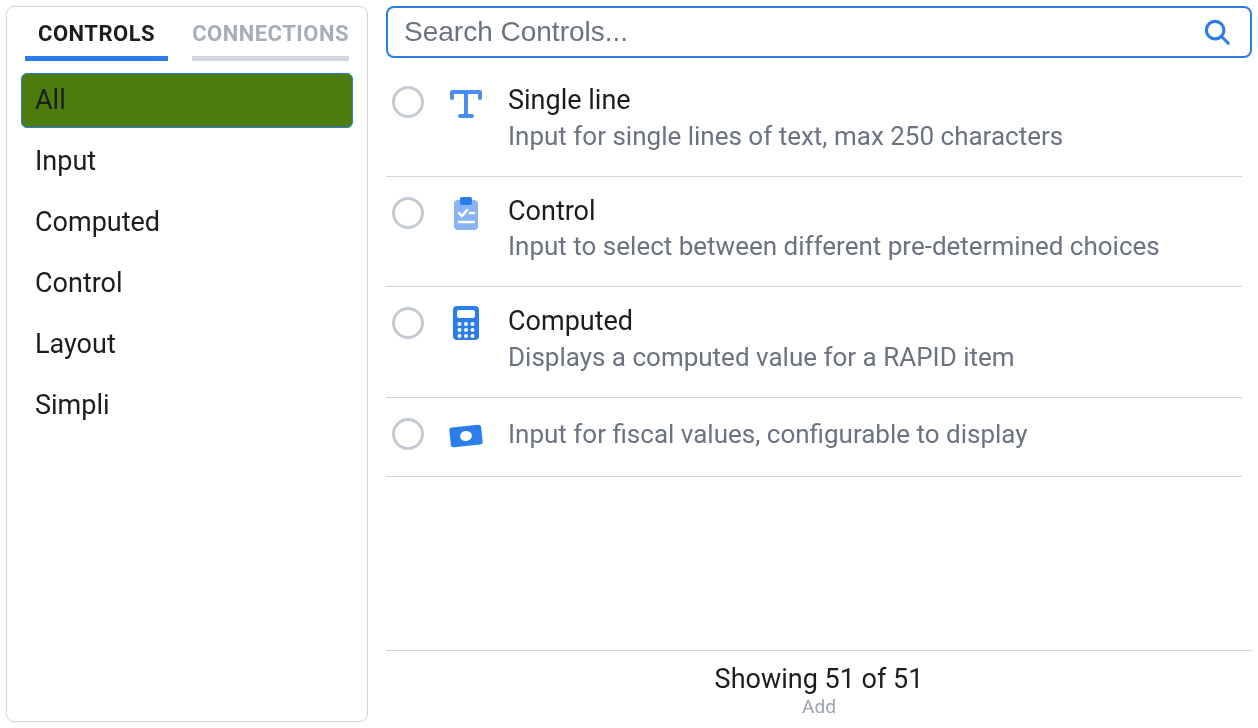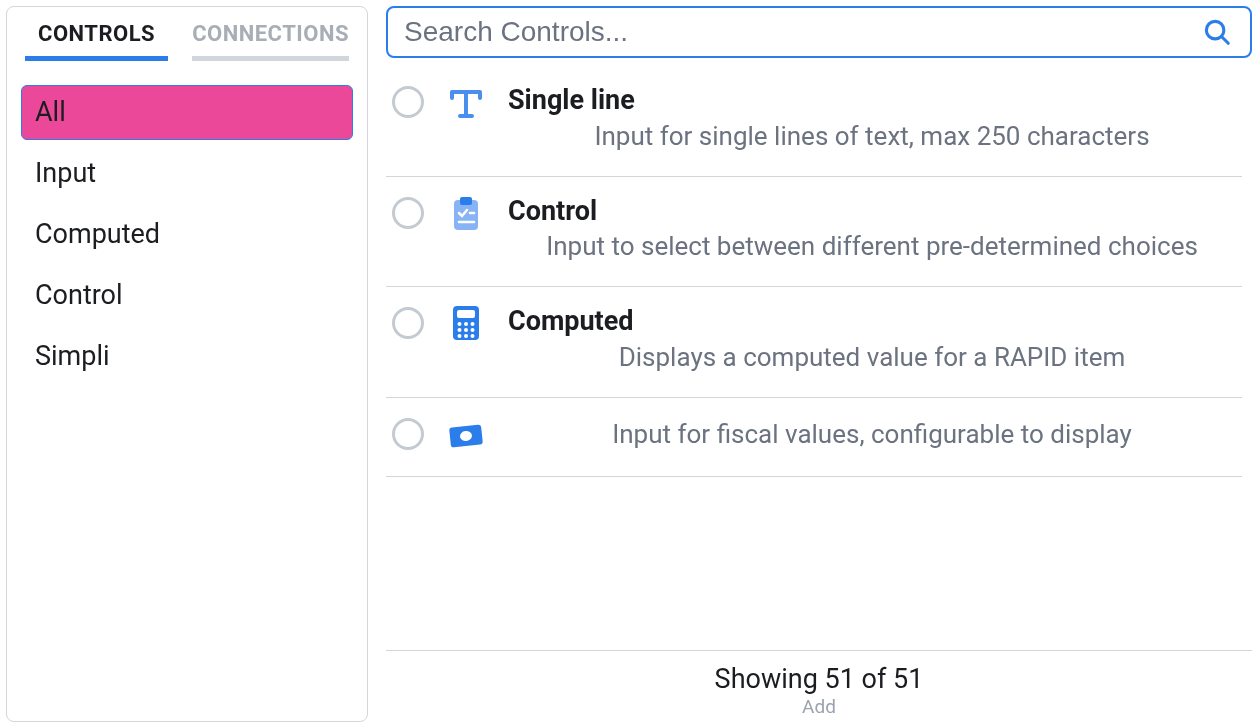--- a/index.html
+++ b/index.html
@@ -20,21 +20,20 @@
     }
     
     
     .sidebar {
       width: 362px;
       border: 1px solid #d0d6dc;
       border-radius: 8px;
       padding: 14px 12px;
       display: flex;
       flex-direction: column;
-      gap: 12px;
     }
     
     .tabs {
       display: flex;
       gap: 24px;
       padding: 0 6px 0 6px;
     }
     
     .tab {
       font-size: 22px;
@@ -64,21 +63,21 @@
     .filter-item {
       font-size: 27px;
       color: #1b1d21;
       padding: 10px 14px;
       border-radius: 6px;
       cursor: pointer;
       line-height: 1.3;
     }
     
     .filter-item.active {
-      background: #ec4899;
+      background: #4d7c0f;
       border: 1px solid #2b7de9;
       padding: 9px 13px;
     }
     
     
     .main {
       flex: 1;
       display: flex;
       flex-direction: column;
       min-width: 0;
@@ -180,31 +179,30 @@
       height: 100%;
     }
     
     .control-text {
       flex: 1;
       min-width: 0;
     }
     
     .control-title {
       font-size: 27px;
-      font-weight: 700;
+      font-weight: 400;
       color: #1b1d21;
       line-height: 1.25;
     }
     
     .control-desc {
       font-size: 26px;
       color: #6b7280;
       line-height: 1.3;
       margin-top: 2px;
-      text-align: center;
     }
     
     .footer {
       border-top: 1px solid #d0d6dc;
       padding: 12px 6px 4px 6px;
       display: flex;
       align-items: center;
       justify-content: space-between;
       flex-direction: column;
     }
@@ -226,20 +224,21 @@
 <div class="sidebar">
   <div class="tabs">
     <div class="tab active">CONTROLS</div>
     <div class="tab">CONNECTIONS</div>
   </div>
   <div class="filter-list">
     <div class="filter-item active">All</div>
     <div class="filter-item">Input</div>
     <div class="filter-item">Computed</div>
     <div class="filter-item">Control</div>
+    <div class="filter-item">Layout</div>
     <div class="filter-item">Simpli</div>
   </div>
 </div>
 
 <div class="main">
   <div class="search-wrap">
     <input class="search-input" type="text" placeholder="Search Controls..." style="">
     <span class="search-icon">
       <svg viewBox="0 0 24 24" fill="none" stroke="currentColor" stroke-width="2.5" stroke-linecap="round">
         <circle cx="10.5" cy="10.5" r="7"></circle>

